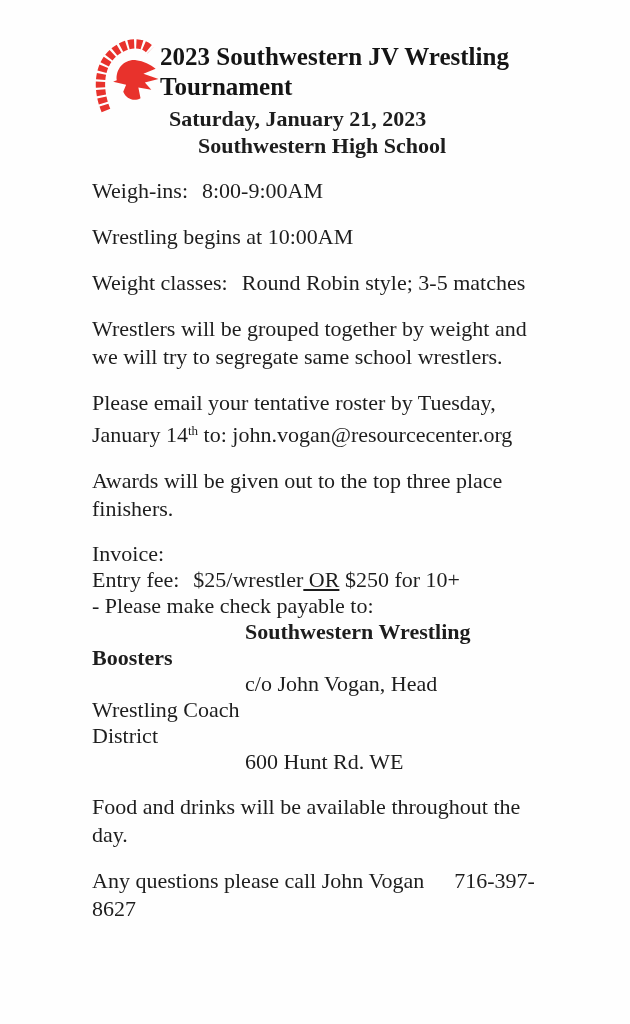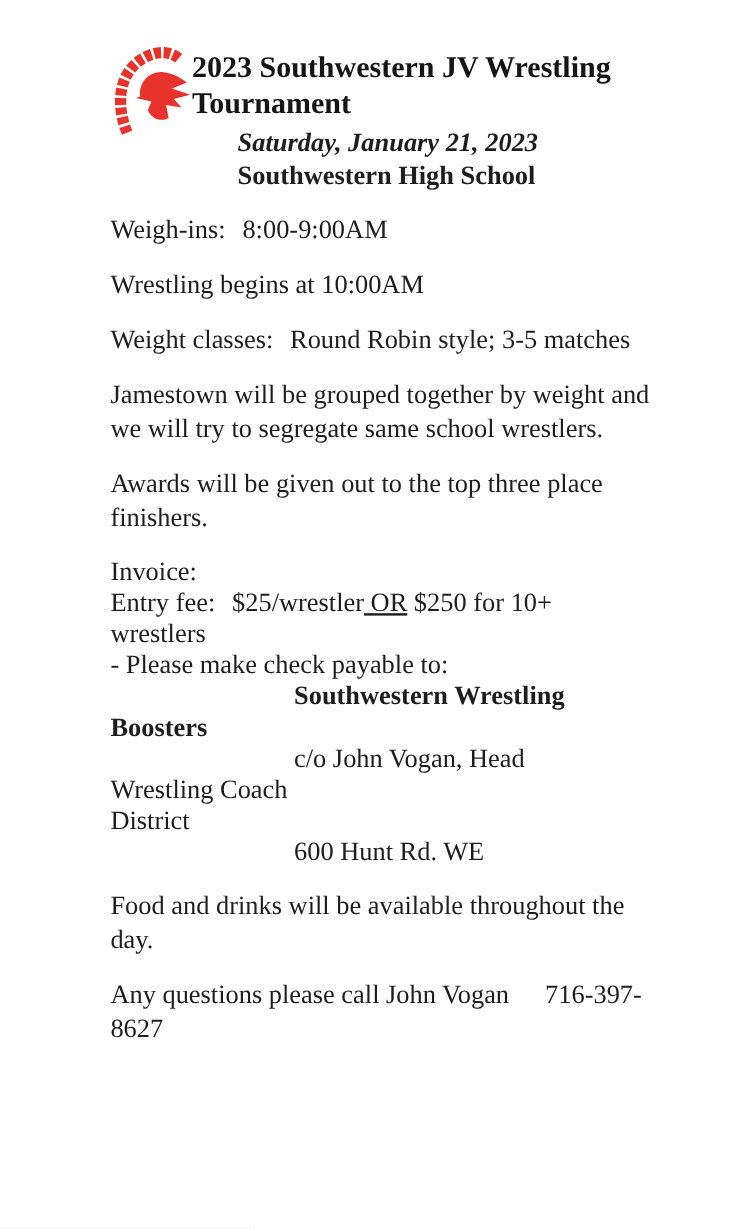--- a/index.html
+++ b/index.html
@@ -27,27 +27,26 @@
     margin-left: 68px;
   }
   .title-line {
     font-size: 25px;
     font-weight: bold;
     line-height: 30px;
     white-space: nowrap;
     color: #151515;
   }
   .date-line {
-    margin-left: 106px;
+    margin-left: 77px;
     margin-top: 3px;
     font-size: 22px;
     font-weight: bold;
     line-height: 27px;
     white-space: nowrap;
-    font-style: italic;
   }
   .school-line {
     margin-left: 106px;
     font-size: 22px;
     font-weight: bold;
     line-height: 27px;
     white-space: nowrap;
   }
   
   .para {
@@ -92,34 +91,37 @@
 
   <main>
 
     <p class="para line"><span class="b">Weigh-ins:</span><span class="val">8:00-9:00AM</span></p>
 
     <p class="para line b">Wrestling begins at 10:00AM</p>
 
     <p class="para line"><span class="b">Weight classes:</span><span class="val">Round Robin style; 3-5 matches</span></p>
 
     <p class="para">
-      <span class="line" style="display:block">Jamestown will be grouped together by weight and</span>
+      <span class="line" style="display:block">Wrestlers will be grouped together by weight and</span>
       <span class="line" style="display:block">we will try to segregate same school wrestlers.</span>
     </p>
 
+    <p class="para">
+      <span class="line" style="display:block">Please email your tentative roster by Tuesday,</span>
+      <span class="line" style="display:block"><span>January 14</span><span class="sup">th</span><span> to: john.vogan@resourcecenter.org</span></span>
+    </p>
 
     <p class="para">
       <span class="line" style="display:block">Awards will be given out to the top three place</span>
       <span class="line" style="display:block">finishers.</span>
     </p>
 
     <div class="invoice-block">
       <div class="line">Invoice:</div>
       <div class="line b"><span>Entry fee:</span><span class="val">$25/wrestler</span><span class="u"> OR</span><span> $250 for 10+</span></div>
-      <div class="line b">wrestlers</div>
       <div class="line b">- Please make check payable to:</div>
       <div class="line bi indent">Southwestern Wrestling</div>
       <div class="line bi">Boosters</div>
       <div class="line b indent">c/o John Vogan, Head</div>
       <div class="line b">Wrestling Coach</div>
       <div class="line b">District</div>
       <div class="line b indent">600 Hunt Rd. WE</div>
     </div>
 
     <p class="para">

